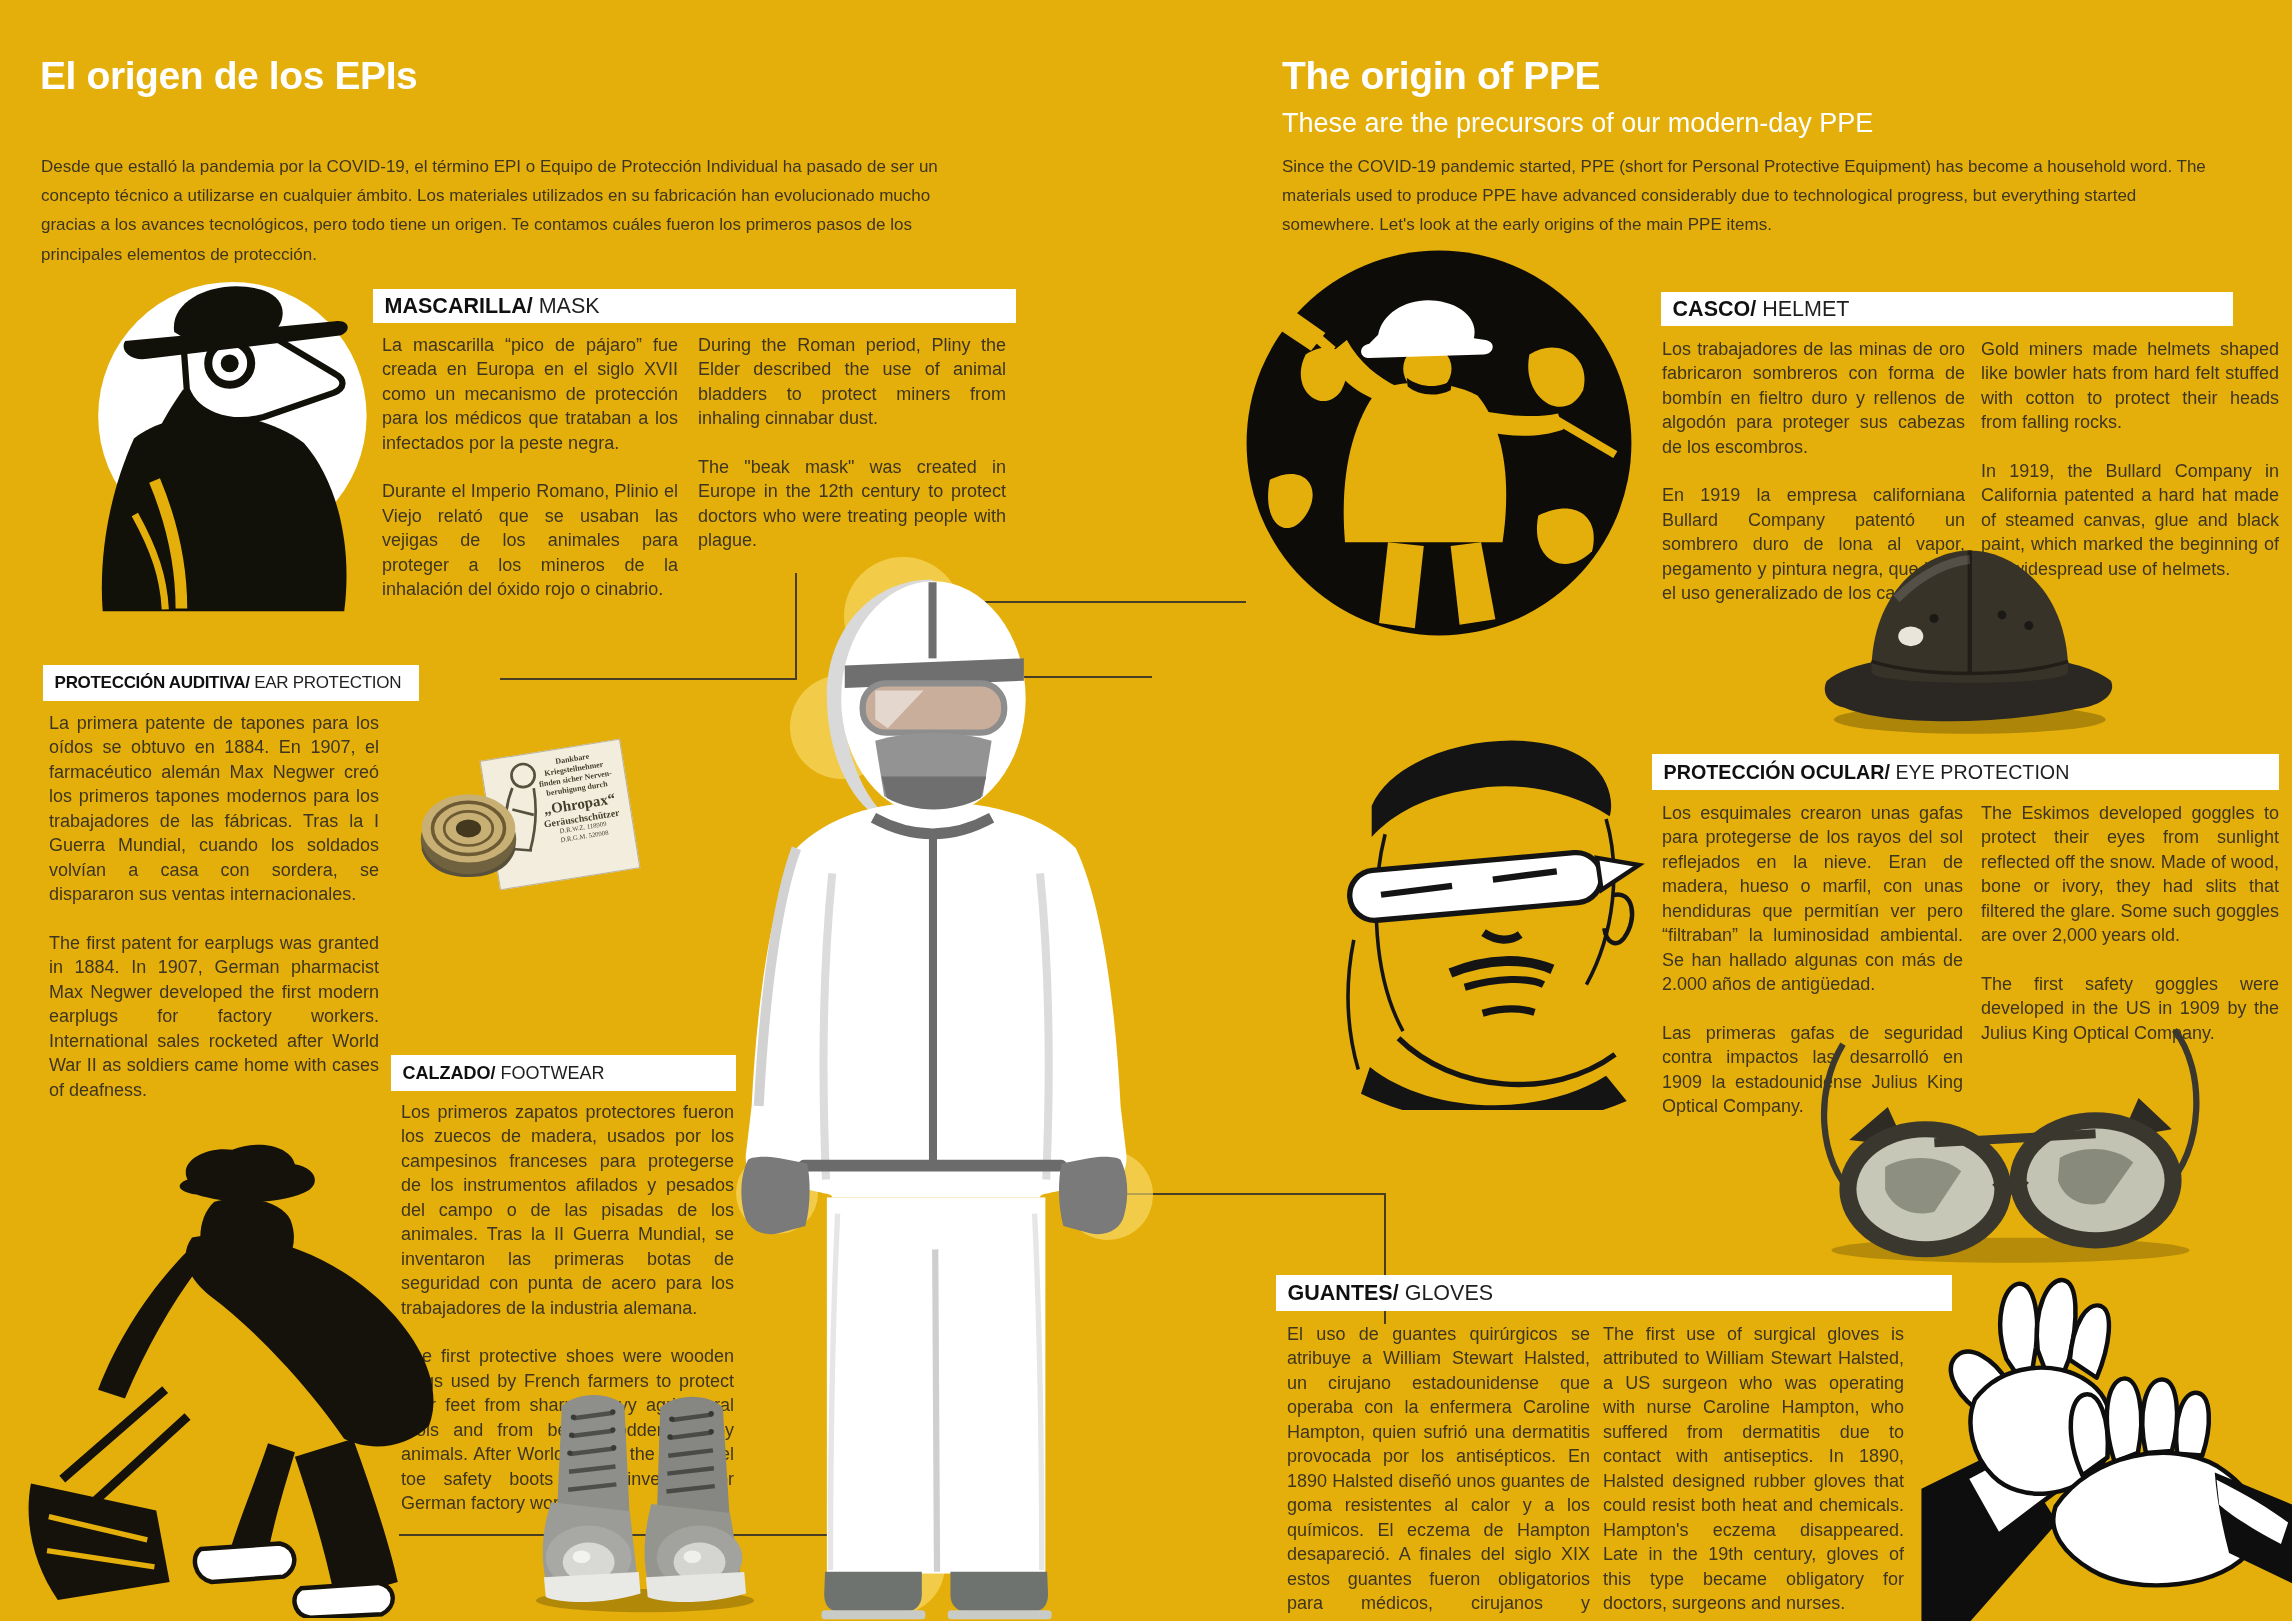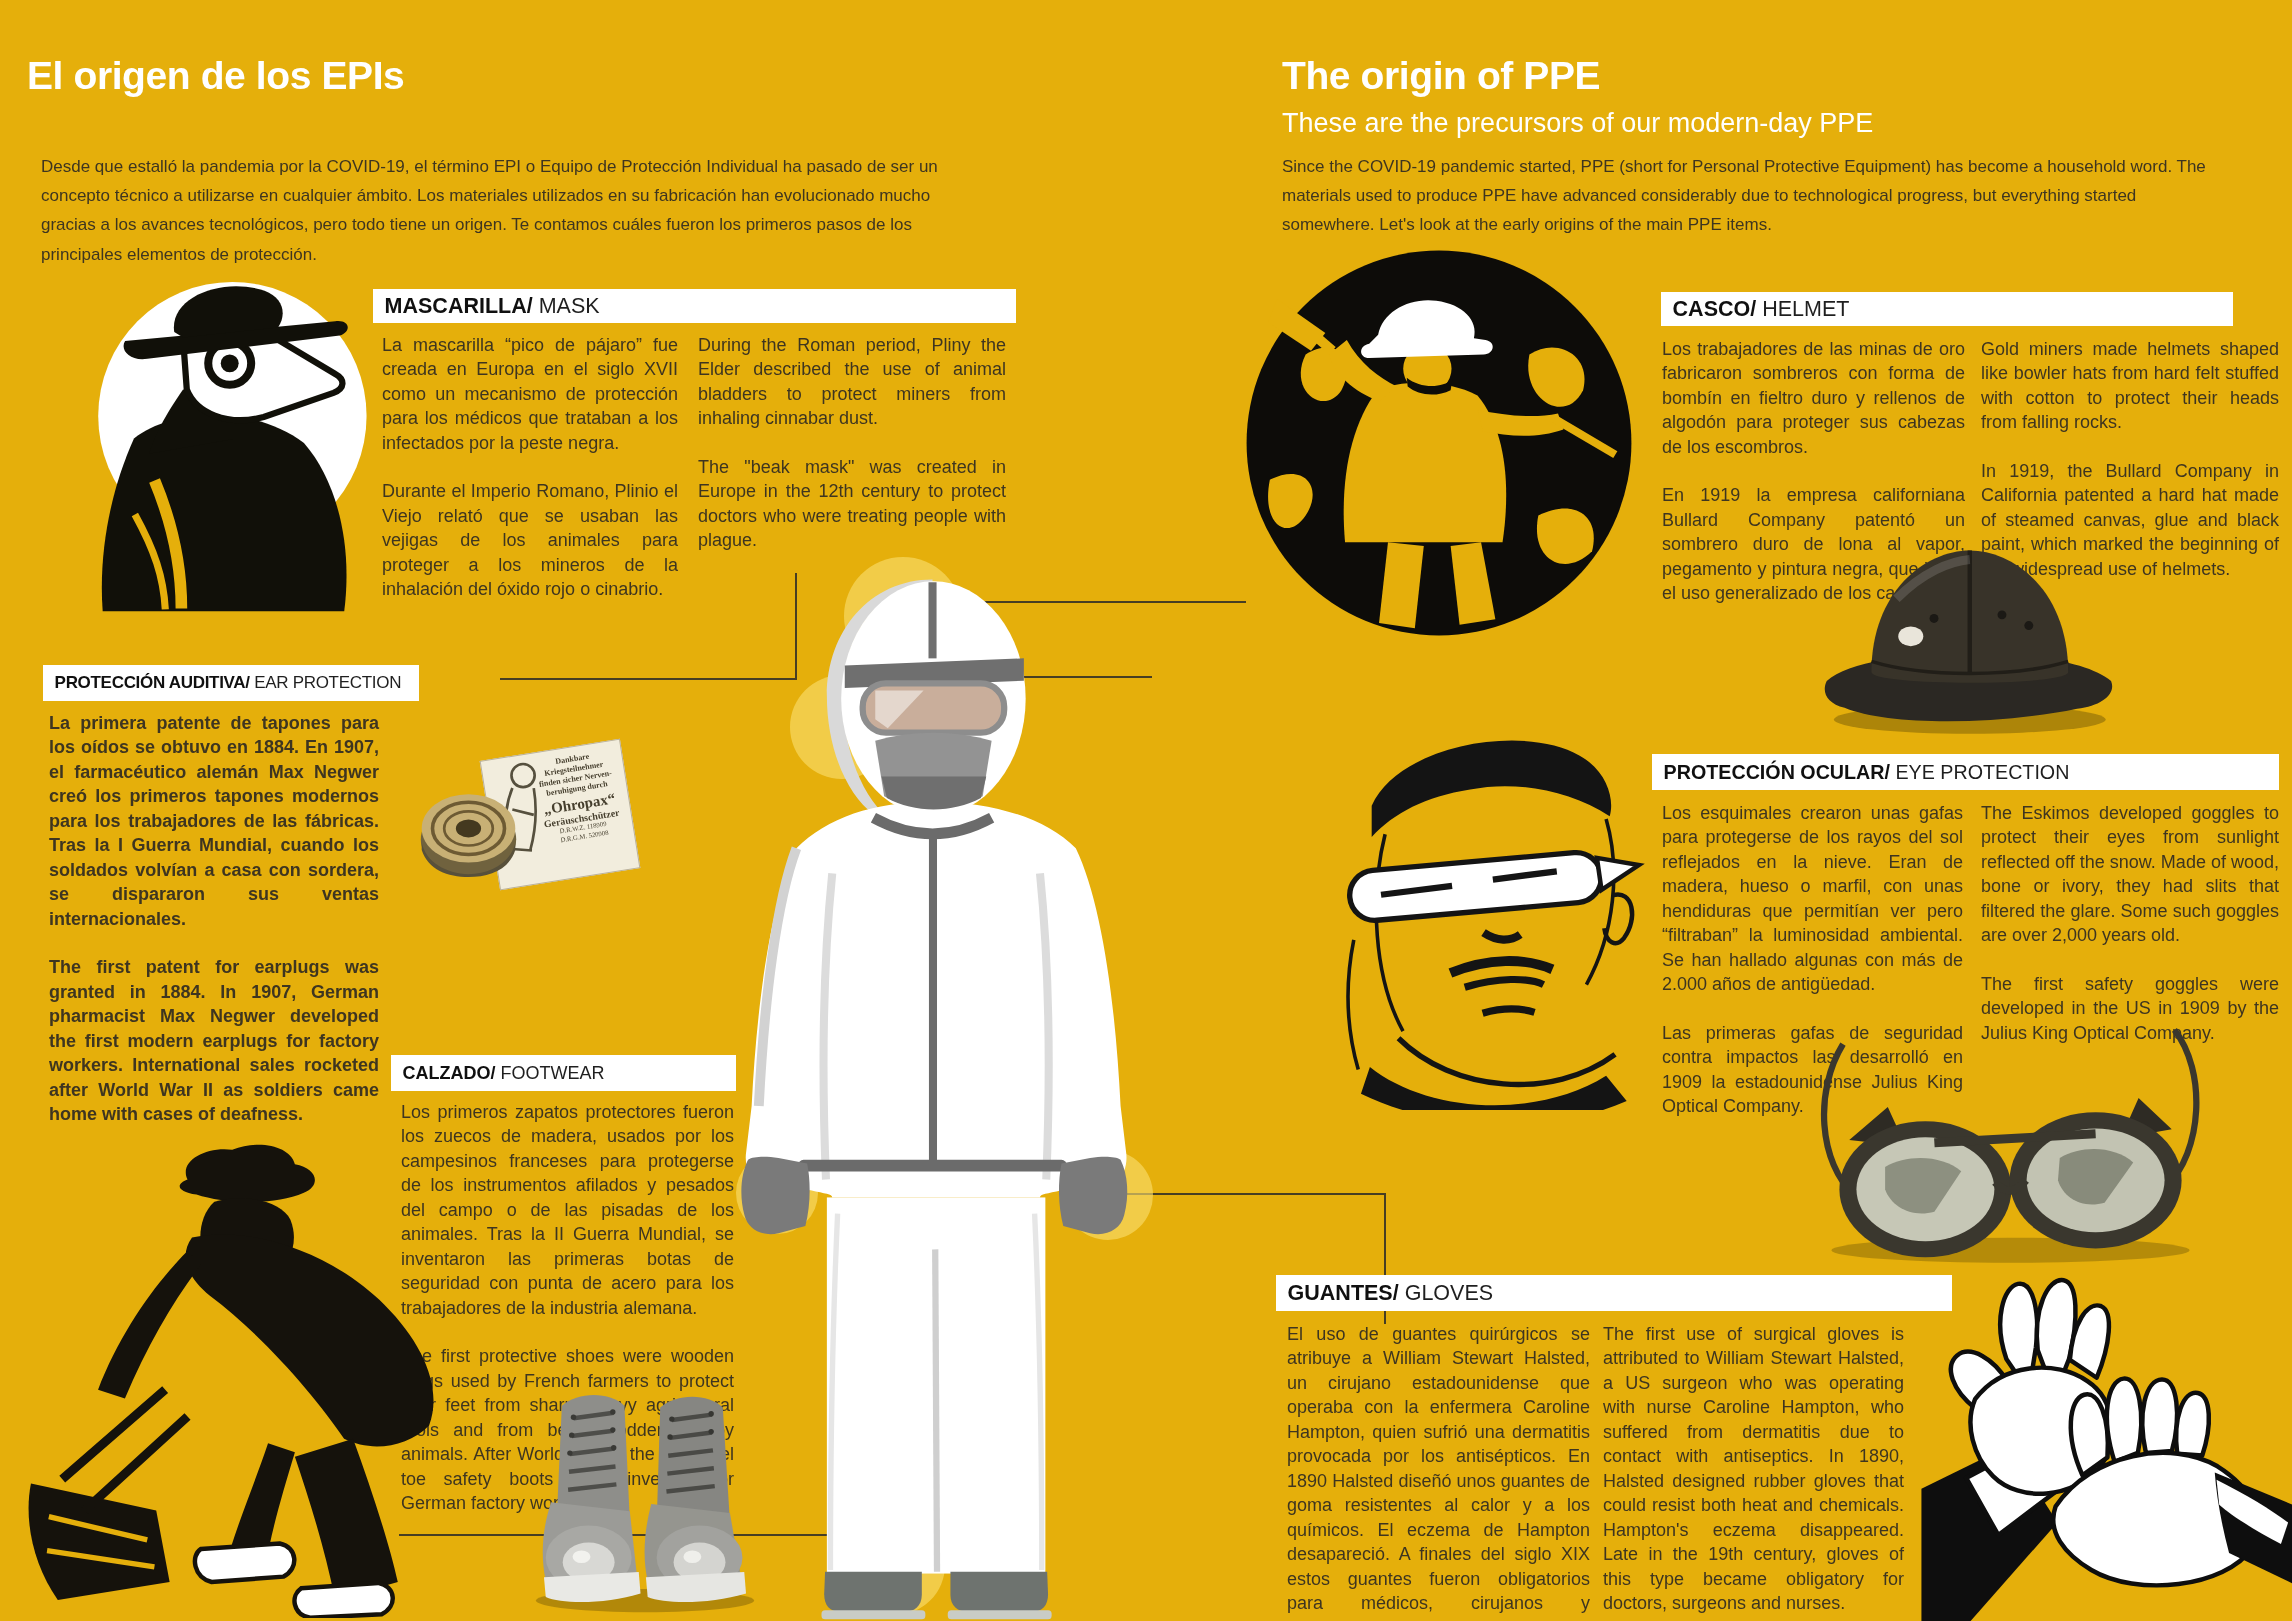--- a/index.html
+++ b/index.html
@@ -37,21 +37,21 @@
   <div class="cline" style="left:1384px;top:1193px;width:1.8px;height:131px;"></div>
   <div class="cline" style="left:399px;top:1534px;width:627px;height:1.8px;"></div>
 
   <div class="glow" style="left:844px;top:557px;width:118px;height:118px;"></div>
   <div class="glow" style="left:919px;top:648px;width:97px;height:97px;"></div>
   <div class="glow" style="left:790px;top:675px;width:104px;height:104px;"></div>
   <div class="glow" style="left:1063px;top:1150px;width:90px;height:90px;"></div>
   <div class="glow" style="left:736px;top:1152px;width:82px;height:82px;"></div>
   <div class="glow" style="left:845px;top:1515px;width:100px;height:100px;"></div>
 
-  <div class="title" style="left:27px;top:54px;">El origen de los EPIs</div>
+  <div class="title" style="left:40px;top:54px;">El origen de los EPIs</div>
   <div class="intro" style="left:41px;top:152px;">Desde que estalló la pandemia por la COVID-19, el término EPI o Equipo de Protección Individual ha pasado de ser un concepto técnico a utilizarse en cualquier ámbito. Los materiales utilizados en su fabricación han evolucionado mucho gracias a los avances tecnológicos, pero todo tiene un origen.  Te contamos cuáles fueron los primeros pasos de los principales elementos de protección.</div>
 
   <div class="title" style="left:1282px;top:54px;">The origin of PPE</div>
   <div class="subtitle" style="left:1282px;top:108px;">These are the precursors of our modern-day PPE</div>
   <div class="intro" style="left:1282px;top:152px;">Since the COVID-19 pandemic started, PPE (short for Personal Protective Equipment) has become a household word. The materials used to produce PPE have advanced considerably due to technological progress, but everything started somewhere. Let's look at the early origins of the main PPE items.</div>
 
   <svg class="abs" style="left:49px;top:255px;" width="331" height="358" viewBox="0 0 370 400">
     <circle cx="205" cy="180" r="150" fill="#ffffff"></circle>
     <path d="M95,205 C70,260 55,330 60,398 L330,398 C340,320 320,250 285,210 C230,168 140,170 95,205 Z" fill="#111009"></path>
     <path d="M118,252 C138,300 148,345 148,395" stroke="#E5AF0B" stroke-width="13" fill="none"></path>
@@ -119,21 +119,21 @@
     <circle cx="208" cy="88" r="5" fill="#1b1915"></circle>
     <circle cx="238" cy="100" r="5" fill="#1b1915"></circle>
     <path d="M62,140 C120,158 224,158 282,140" stroke="#211e18" stroke-width="4" fill="none"></path>
     <ellipse cx="106" cy="112" rx="14" ry="11" fill="#e9e5da"></ellipse>
   </svg>
 
   <div class="bar" style="left:43px;top:665px;width:376px;height:36px;font-size:17px;letter-spacing:-0.3px;">
     <span class="b">PROTECCIÓN AUDITIVA/</span>
       <span class="l"> EAR PROTECTION</span>
   </div>
-  <div class="body-col" style="left:49px;top:711px;width:330px;font-weight:bold;">
+  <div class="body-col" style="left:49px;top:711px;width:330px;">
     <p>La primera patente de tapones para los oídos se obtuvo en 1884. En 1907, el farmacéutico alemán Max Negwer creó los primeros tapones modernos para los trabajadores de las fábricas. Tras la I Guerra Mundial, cuando los soldados volvían a casa con sordera, se dispararon sus ventas internacionales.</p>
     <p>The first patent for earplugs was granted in 1884. In 1907, German pharmacist Max Negwer developed the first modern earplugs for factory workers. International sales rocketed after World War II as soldiers came home with cases of deafness.</p>
   </div>
 
   <div class="abs" style="left:419px;top:740px;width:304px;height:224px;">
     <div class="ohcard">
       <div class="t1">Dankbare Kriegsteilnehmer</div>
       <div class="t1">finden sicher Nerven-</div>
       <div class="t1">beruhigung durch</div>
       <div class="brand">„Ohropax“</div>

